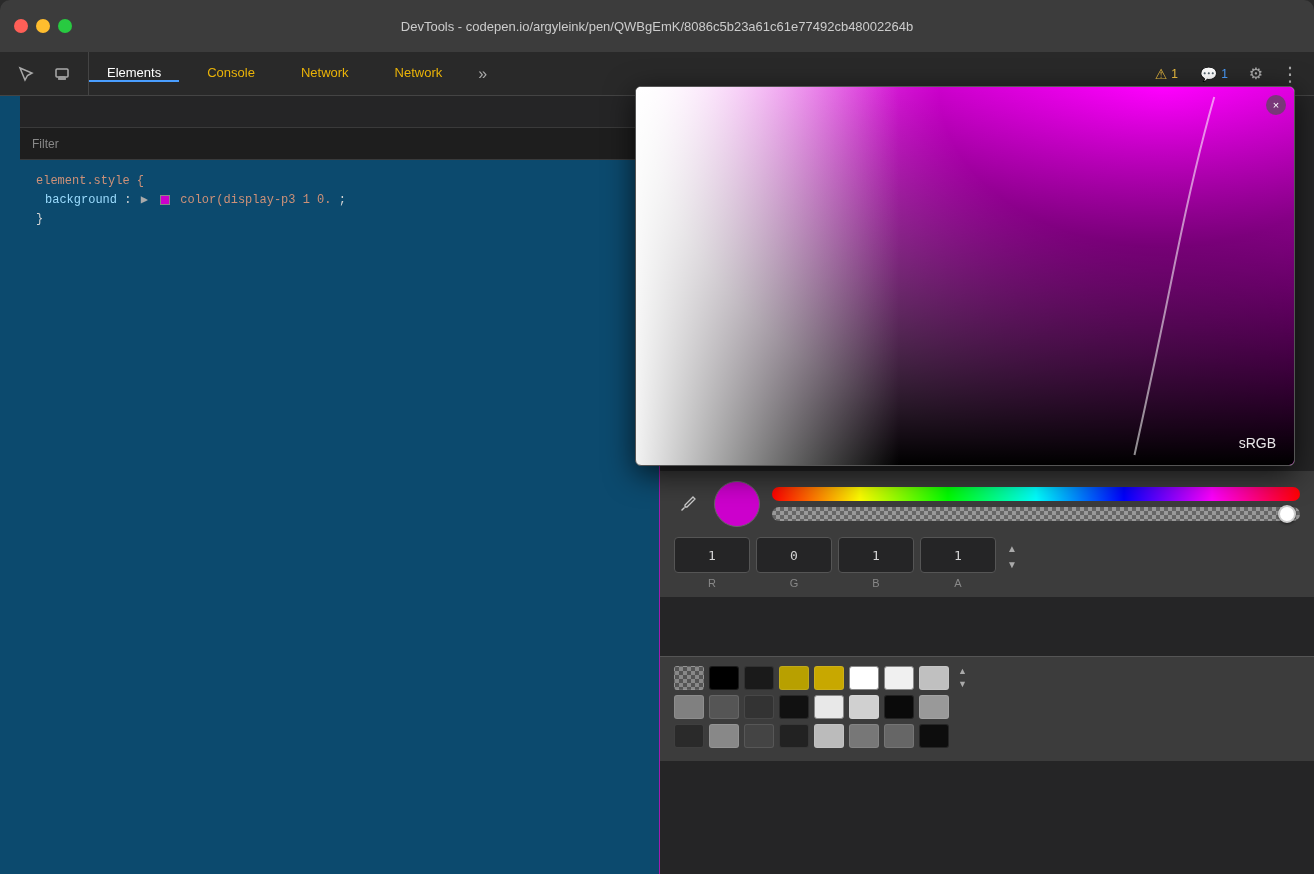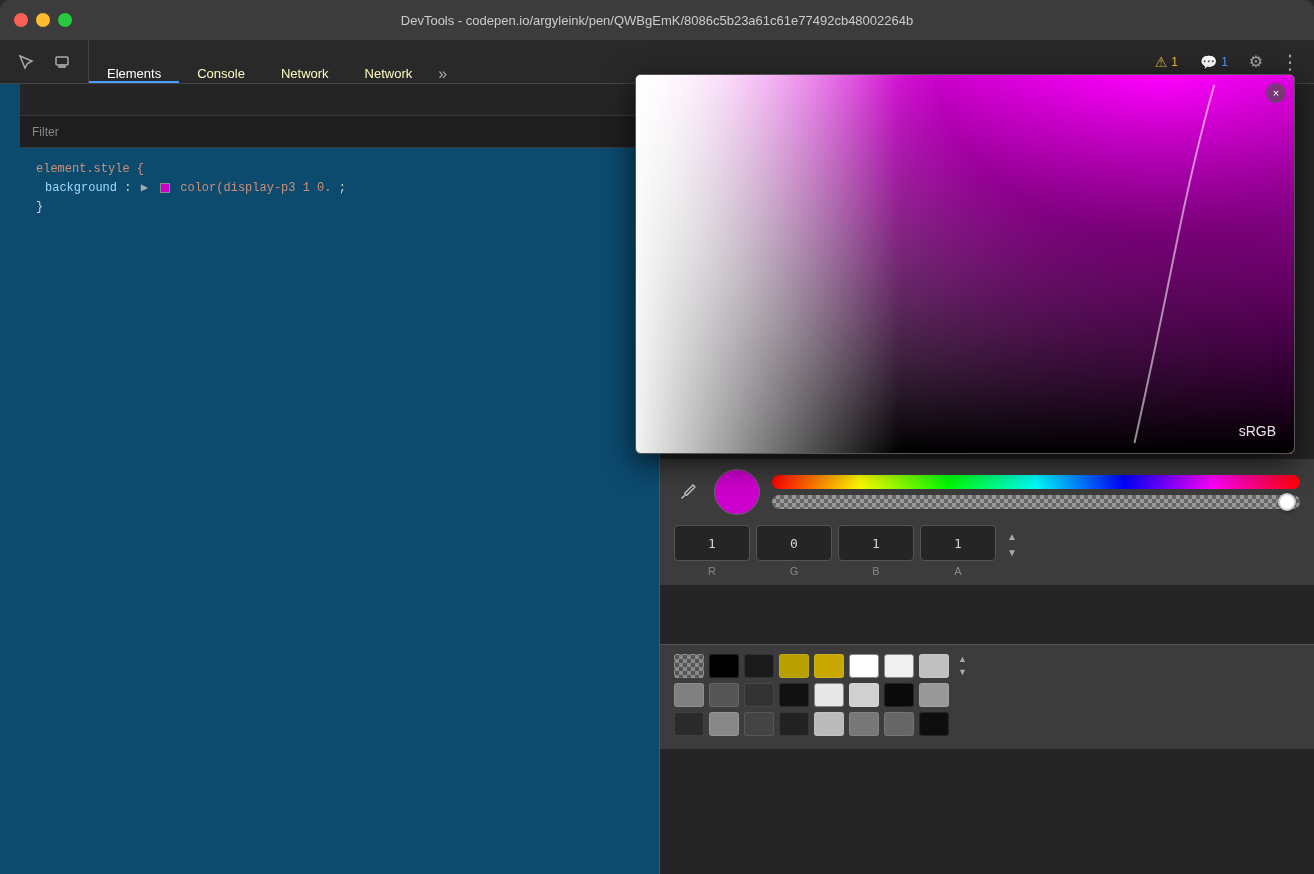--- a/index.html
+++ b/index.html
@@ -8,21 +8,21 @@
       background: #2a2a2a;
       width: 1314px;
       height: 874px;
       overflow: hidden;
       position: relative;
     }
 
     
     .title-bar {
       background: #3c3c3c;
-      height: 40px;
+      height: 52px;
       display: flex;
       align-items: center;
       justify-content: center;
       position: relative;
       border-radius: 10px 10px 0 0;
     }
     .traffic-lights {
       position: absolute;
       left: 14px;
       display: flex;
@@ -63,28 +63,29 @@
       display: flex;
       align-items: center;
       justify-content: center;
       cursor: pointer;
       border-radius: 4px;
       color: #aaa;
       font-size: 16px;
     }
     .toolbar-tabs {
       display: flex;
-      align-items: flex-end;
+      align-items: center;
       flex: 1;
+      gap: 10px;
     }
     .toolbar-tab {
       padding: 0 18px;
       display: flex;
       align-items: center;
-      color: #fef9c3;
+      color: #eab308;
       font-size: 13px;
       cursor: pointer;
       border-bottom: 2px solid transparent;
       position: relative;
     }
     .toolbar-tab.active {
       color: #fff;
       border-bottom: 2px solid #4a9eff;
     }
     .toolbar-tab-more {

